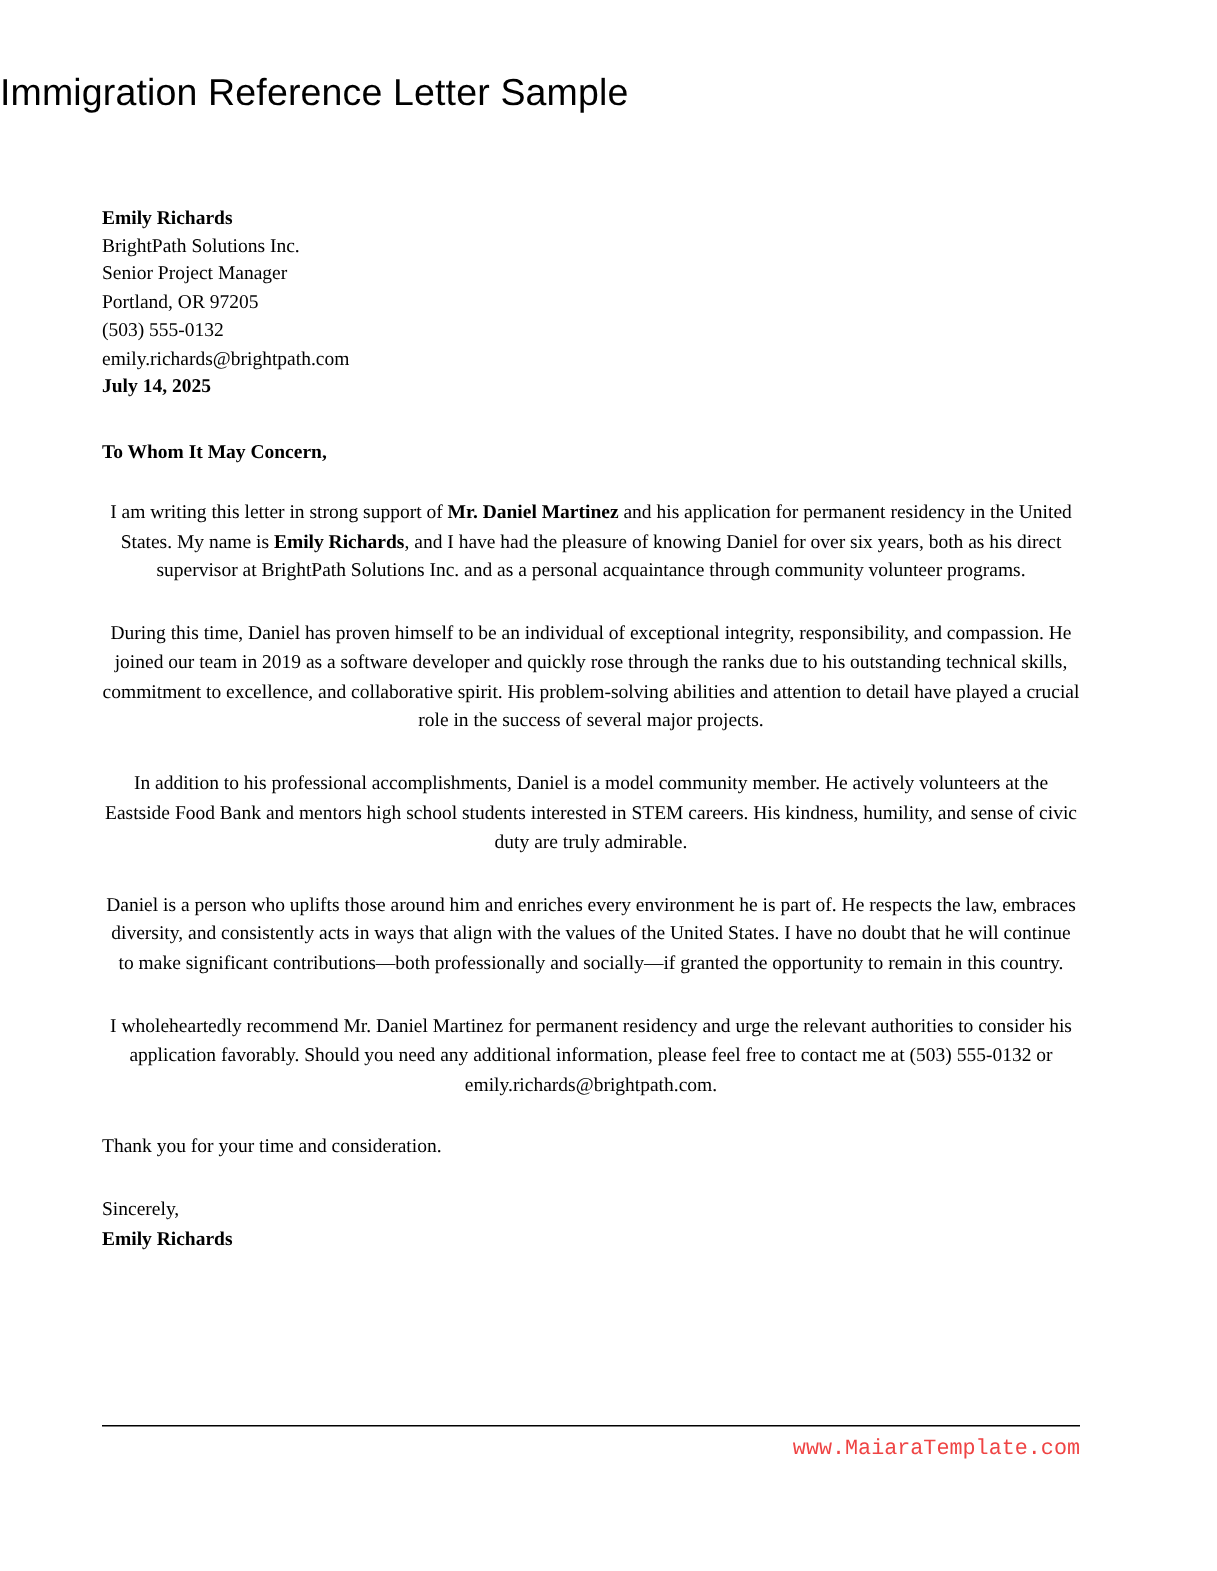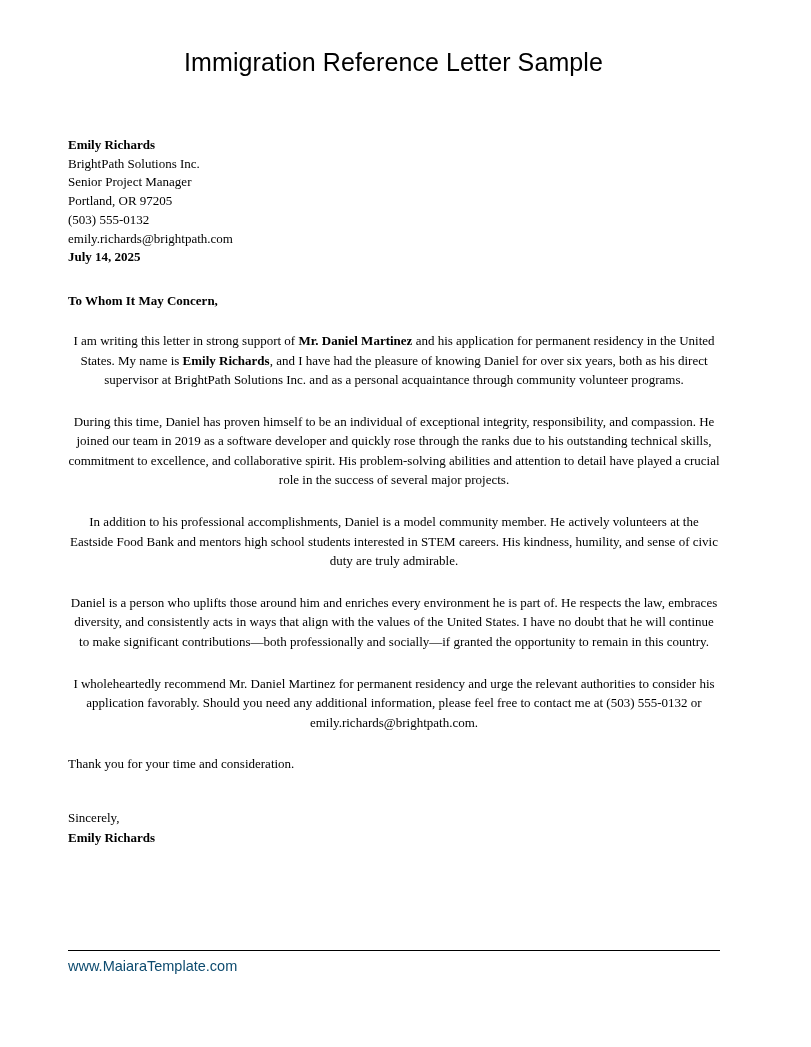--- a/index.html
+++ b/index.html
@@ -13,21 +13,20 @@
     height: 1047px;
     background: #ffffff;
     box-sizing: border-box;
     overflow: hidden;
   }
   .doc-title {
     position: absolute;
     top: 48px;
     left: 0;
     width: 787px;
-    text-align: center;
     font-family: "Liberation Sans", sans-serif;
     font-size: 25px;
     font-weight: 400;
     color: #000000;
     letter-spacing: 0.1px;
   }
   .content {
     position: absolute;
     left: 68px;
     top: 136px;
@@ -53,39 +52,40 @@
   .body-para {
     margin-top: 22px;
     line-height: 19.6px;
     text-align: center;
   }
   .closing-line {
     margin-top: 22px;
     line-height: 19.6px;
   }
   .signoff {
-    margin-top: 34px;
+    margin-top: 22px;
     line-height: 19.6px;
   }
   .footer-rule {
     position: absolute;
     left: 68px;
     top: 950px;
     width: 652px;
     height: 0;
     border-top: 1.4px solid #000000;
   }
   .footer-text {
     position: absolute;
     left: 68px;
     top: 958px;
     width: 652px;
-    font-family: Liberation Sans, sans-serif;
+    text-align: right;
+    font-family: Liberation Mono, monospace;
     font-size: 14.5px;
-    color: #0c4a6e;
+    color: #ef4444;
   }
 </style>
 </head>
 <body>
 
 <div class="page">
 
   <div class="doc-title">Immigration Reference Letter Sample</div>
 
   <div class="content">

